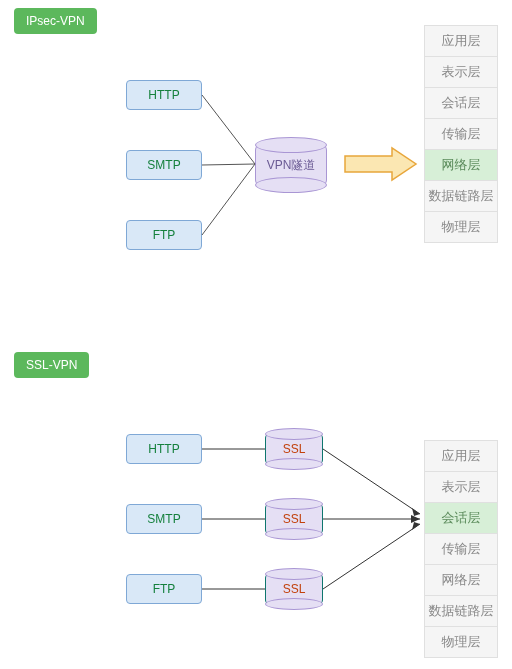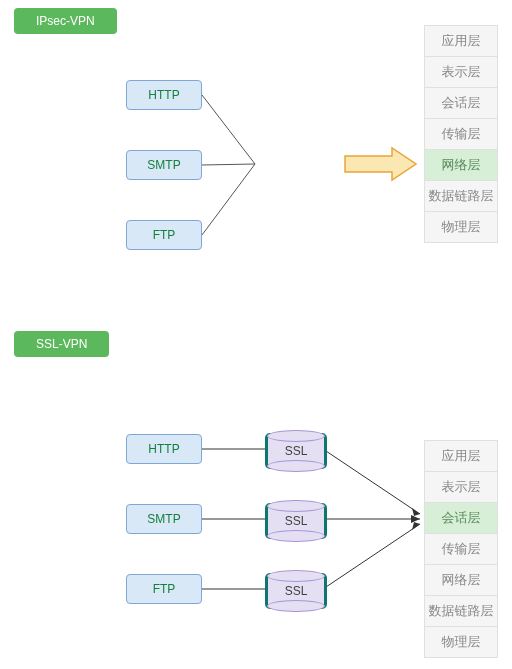--- a/index.html
+++ b/index.html
@@ -1,24 +1,24 @@
 <!DOCTYPE html>
 <html><head>
 <meta charset="utf-8">
 <style>
   html,body{margin:0;padding:0;width:512px;height:669px;background:#fff;font-family:Arial,"Microsoft YaHei",sans-serif;font-size:12px;color:#555}
   .stage{position:relative;width:512px;height:669px}
-  .badge{position:absolute;background:#5cb85c;color:#fff;font-size:12px;padding:6px 22px;border-radius:4px}
+  .badge{position:absolute;background:#5cb85c;color:#fff;font-size:12px;padding:6px 12px;border-radius:4px}
   .proto{position:absolute;width:74px;height:28px;background:#d9e8f7;border:1px solid #7fa8d6;border-radius:4px;display:flex;align-items:center;justify-content:center;color:#15803d}
   .tunnel{position:absolute;width:70px;height:40px;background:#e5dff4;border:1px solid #a996d4;border-radius:6px;display:flex;align-items:center;justify-content:center;color:#6a5a94}
   .tunnel::before,.tunnel::after{content:"";position:absolute;left:-1px;right:-1px;height:14px;border:1px solid #a996d4;background:#e5dff4;border-radius:50%}
   .tunnel::before{top:-8px}
   .tunnel::after{bottom:-8px}
   .tunnel span{position:relative;z-index:2}
-  .sslcyl{position:absolute;width:56px;height:30px;background:#e5dff4;border:3px solid #0f766e;border-radius:5px;display:flex;align-items:center;justify-content:center;color:#404040}
+  .sslcyl{position:absolute;width:56px;height:30px;background:#e5dff4;border:1px solid #0f766e;border-radius:5px;display:flex;align-items:center;justify-content:center;color:#c2410c}
   .sslcyl::before,.sslcyl::after{content:"";position:absolute;left:-1px;right:-1px;height:10px;border:1px solid #a996d4;background:#e5dff4;border-radius:50%}
   .sslcyl::before{top:-6px}
   .sslcyl::after{bottom:-6px}
   .sslcyl span{position:relative;z-index:2}
   .stack{position:absolute;width:72px;border:1px solid #e0e0e0}
   .layer{height:30px;display:flex;align-items:center;justify-content:center;background:#f5f5f5;border-bottom:1px solid #e0e0e0;color:#888;font-size:13px}
   .layer:last-child{border-bottom:none}
   .layer.hl{background:#d7efd7;color:#5a8a5a}
   svg.wires{position:absolute;left:0;top:0;pointer-events:none}
 </style>
@@ -26,20 +26,23 @@
 <body>
 
 <div class="stage">
 
   <div class="badge" style="left:14px;top:8px">IPsec-VPN</div>
 
   <div class="proto" style="left:126px;top:80px">HTTP</div>
   <div class="proto" style="left:126px;top:150px">SMTP</div>
   <div class="proto" style="left:126px;top:220px">FTP</div>
 
+  <div class="tunnel" style="left:255px;top:144px">
+      <span>VPN隧道</span>
+    </div>
 
   <svg class="wires" width="512" height="669">
     <g stroke="#555" stroke-width="1" fill="none">
       <line x1="202" y1="95" x2="255" y2="164"></line>
       <line x1="202" y1="165" x2="255" y2="164"></line>
       <line x1="202" y1="235" x2="255" y2="164"></line>
     </g>
 
     <g>
       <path d="M345 156 L392 156 L392 148 L416 164 L392 180 L392 172 L345 172 Z" fill="#fbe7b2" stroke="#e8a63b" stroke-width="1.5"></path>
@@ -63,21 +66,21 @@
   <div class="stack" style="left:424px;top:25px" id="stack1">
       <div class="layer">应用层</div>
       <div class="layer">表示层</div>
       <div class="layer">会话层</div>
       <div class="layer">传输层</div>
       <div class="layer hl">网络层</div>
       <div class="layer">数据链路层</div>
       <div class="layer">物理层</div>
     </div>
 
-  <div class="badge" style="left:14px;top:331px">SSL-VPN</div>
+  <div class="badge" style="left:14px;top:352px">SSL-VPN</div>
 
   <div class="proto" style="left:126px;top:434px">HTTP</div>
   <div class="proto" style="left:126px;top:504px">SMTP</div>
   <div class="proto" style="left:126px;top:574px">FTP</div>
 
   <div class="sslcyl" style="left:265px;top:433px">
       <span>SSL</span>
     </div>
   <div class="sslcyl" style="left:265px;top:503px">
       <span>SSL</span>

